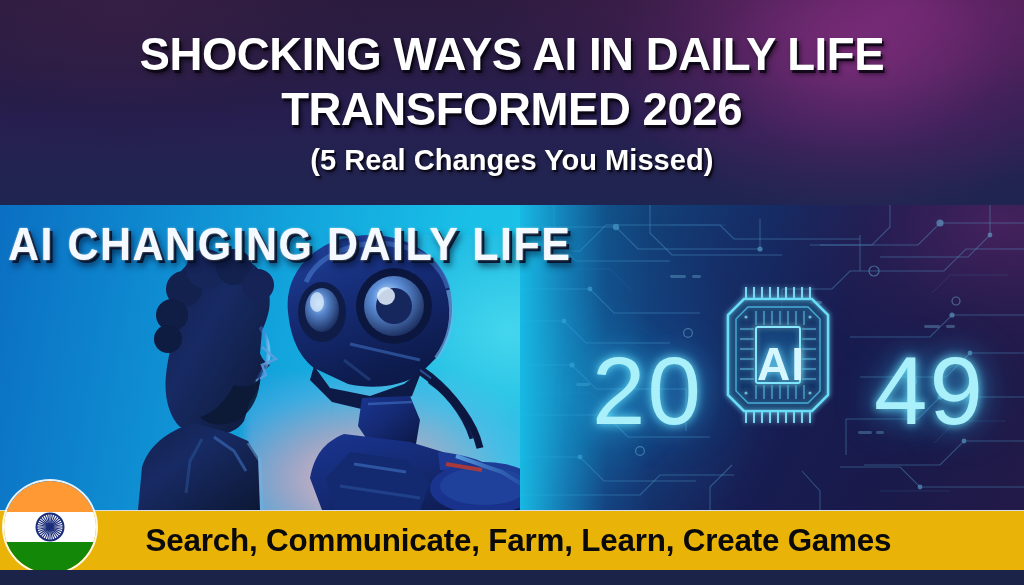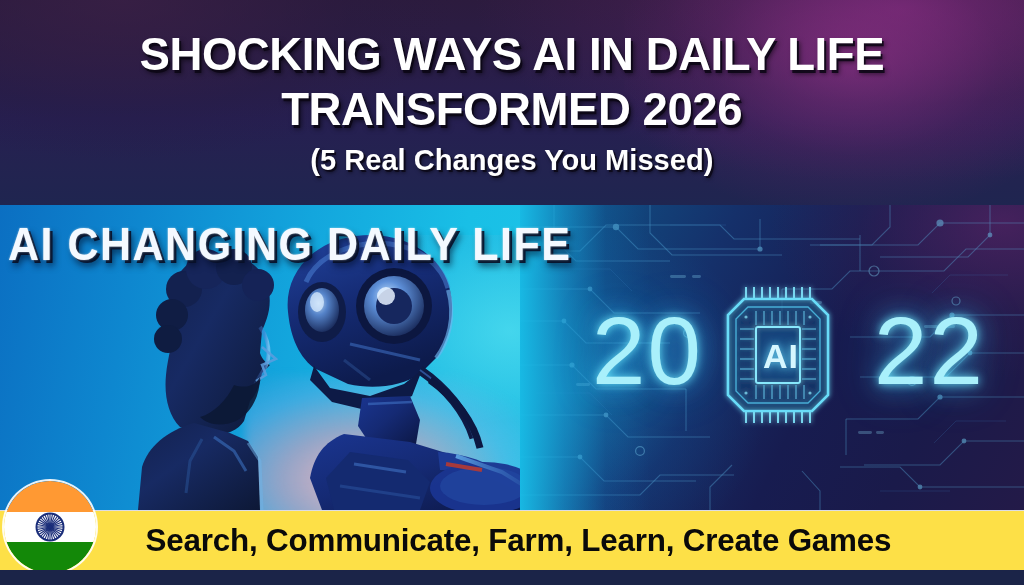--- a/index.html
+++ b/index.html
@@ -135,37 +135,38 @@
     color:#a9f0fb;
     font-family:"Liberation Sans", sans-serif;
     font-weight:normal;
     font-size:96px;
     line-height:96px;
     letter-spacing:2px;
     text-shadow:
       0 0 10px rgba(110,235,255,0.95),
       0 0 26px rgba(60,200,255,0.75),
       0 0 48px rgba(40,170,245,0.45);
+    margin-top: 40px;
   }
   #year-left  { left:72px;  top:98px; }
   #year-right { left:354px; top:98px; }
 
   
   #ai-chip {
     position:absolute; left:196px; top:76px;
     width:130px; height:148px;
   }
   #ai-chip svg { display:block; }
   #ai-chip-label {
     position:absolute; left:0; top:56px;
     width:130px; text-align:center;
     color:#d6f7ff;
     font-family:"Liberation Sans", sans-serif;
     font-weight:bold;
-    font-size:34px;
+    font-size:46px;
     letter-spacing:1px;
     text-shadow:0 0 8px rgba(120,230,255,0.9), 0 0 18px rgba(60,200,255,0.6);
   }
 
   
   #overlay-headline {
     position:absolute; left:8px; top:16px;
     color:#f4f9ff;
     font-family:"Liberation Sans", sans-serif;
     font-weight:bold;
@@ -177,21 +178,21 @@
     text-shadow:
       0 0 2px rgba(255,255,255,0.6),
       3px 3px 0 rgba(8,16,40,0.92),
       4px 5px 7px rgba(0,12,35,0.7);
   }
 
   
   #bottom-bar {
     position:absolute; left:0; top:510px;
     width:1024px; height:60px;
-    background:#fde047;
+    background:#eab308;
     display:flex; align-items:center;
     border-top:1px solid #dcdce4;
   }
   #flag-badge {
     position:absolute; left:4px; top:-30px;
     width:92px; height:92px;
     border-radius:50%;
     overflow:hidden;
     box-shadow:0 0 0 2px rgba(255,255,255,0.9);
   }
@@ -423,21 +424,21 @@
           <rect x="356" y="226" width="8" height="3" rx="1.4"></rect>
           <rect x="56" y="178" width="14" height="3" rx="1.4"></rect>
           <rect x="290" y="96" width="12" height="3" rx="1.4"></rect>
         </g>
       </svg>
 
       <div id="circuit-fade-left"></div>
 
       <div class="year-num" id="year-left">20</div>
 
-      <div class="year-num" id="year-right">22</div>
+      <div class="year-num" id="year-right">49</div>
 
       <div id="ai-chip">
         <svg width="130" height="148" viewBox="0 0 130 148" xmlns="http://www.w3.org/2000/svg">
           <defs>
             <filter id="chipGlow" x="-60%" y="-60%" width="220%" height="220%">
               <feGaussianBlur stdDeviation="2.4" result="b"></feGaussianBlur>
               <feMerge>
                   <feMergeNode in="b"></feMergeNode>
                   <feMergeNode in="SourceGraphic"></feMergeNode>
                 </feMerge>

